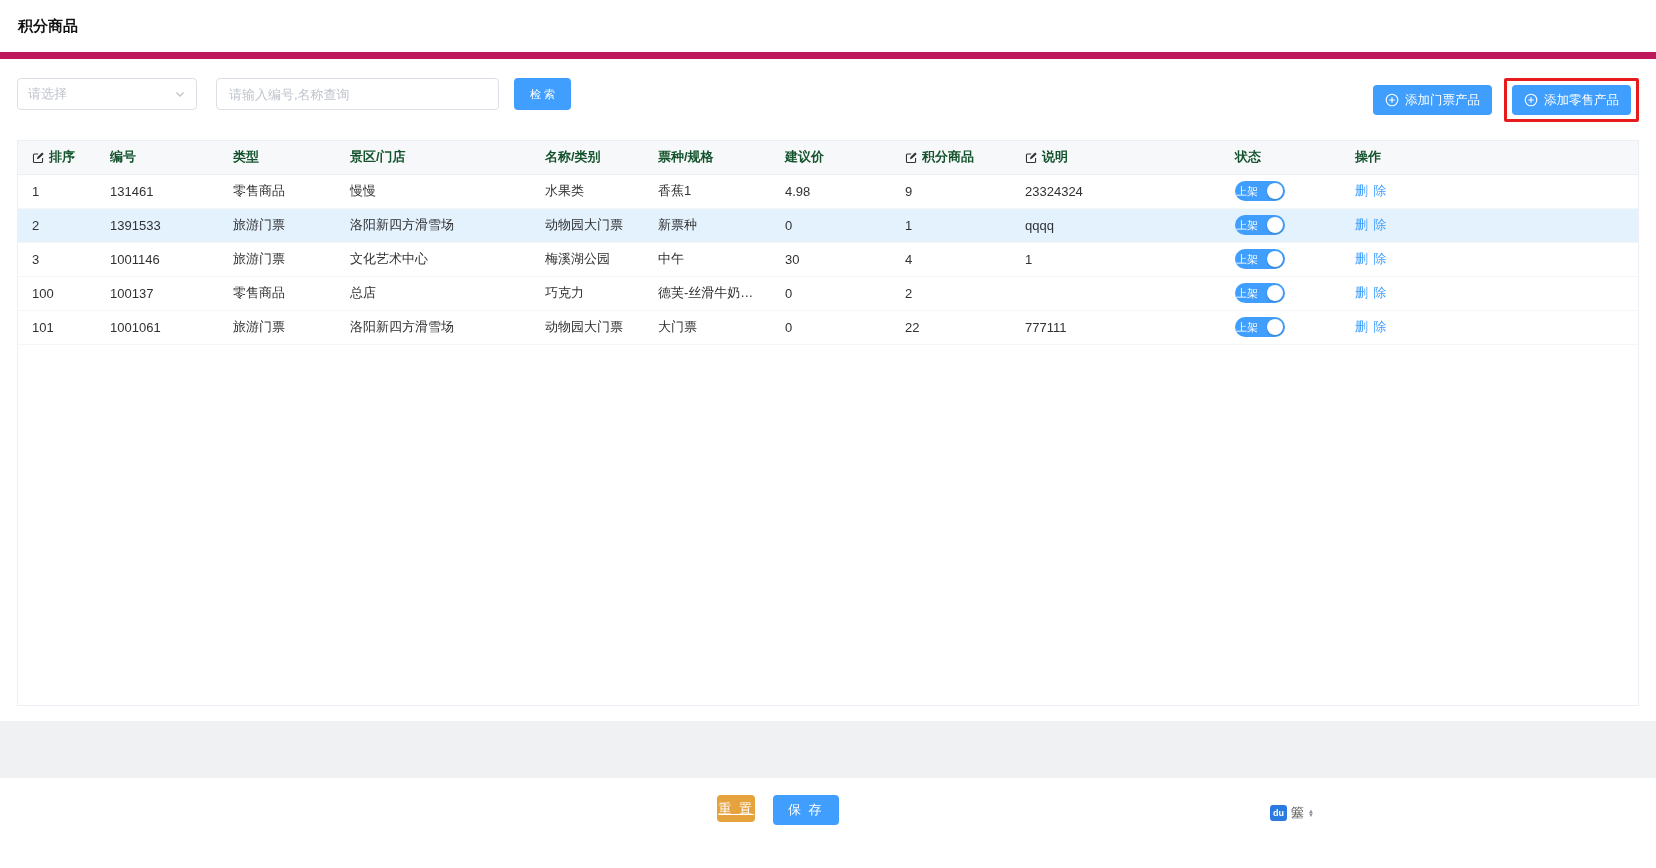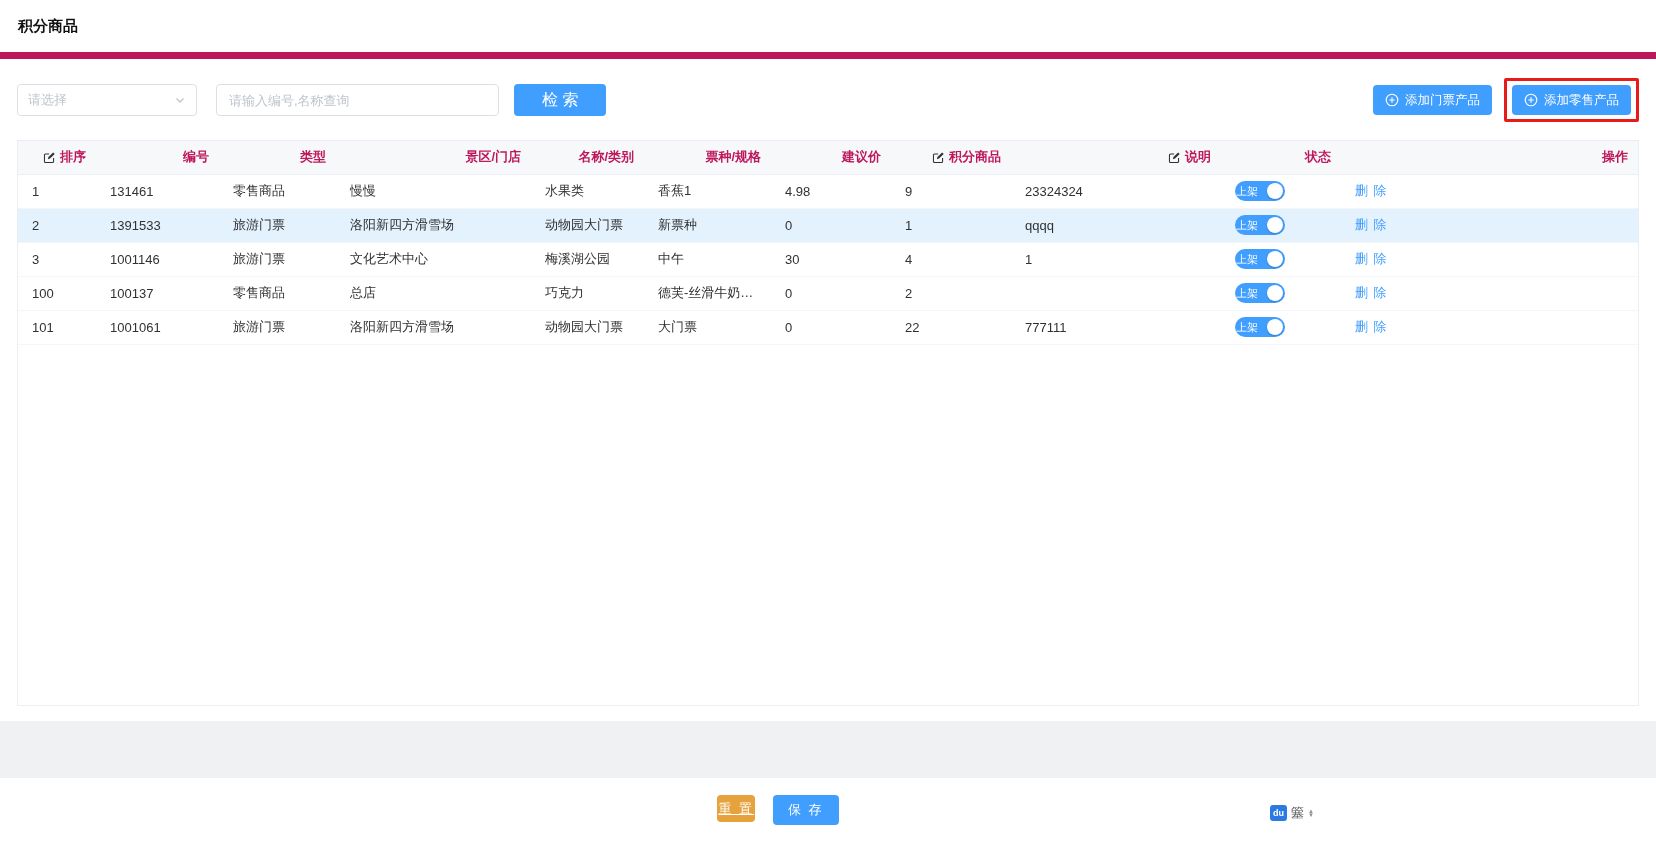--- a/index.html
+++ b/index.html
@@ -6,48 +6,48 @@
   html,body { width:1656px; height:868px; }
   body {
     font-family: "Liberation Sans", "DejaVu Sans", sans-serif;
     background:#fff; color:#303133; font-size:13px; overflow:hidden; position:relative;
   }
   
   .title-bar { padding:17px 18px 16px; border-bottom:7px solid #be185d; }
   .page-title { font-size:15px; font-weight:bold; color:#111; }
 
   
-  .toolbar { display:flex; align-items:center; padding:19px 17px 18px; }
+  .toolbar { display:flex; align-items:flex-start; padding:19px 17px 18px; }
   .select-box {
     width:180px; height:32px; border:1px solid #dcdfe6; border-radius:4px;
     display:flex; align-items:center; justify-content:space-between;
     padding:0 10px; color:#bfc4cc; cursor:pointer; background:#fff;
   }
   .search-input {
     width:283px; height:32px; border:1px solid #dcdfe6; border-radius:4px;
     margin-left:19px; padding:0 12px; font-size:13px; color:#606266;
     font-family:inherit; outline:none;
   }
   .search-input::placeholder { color:#bfc4cc; }
   .btn { border:none; border-radius:4px; cursor:pointer; font-family:inherit; }
   .btn-search {
-    margin-left:15px; height:32px; padding:0 28px; background:#409eff; color:#fff; font-size:16px;
+    margin-left:15px; height:32px; padding:0 16px; background:#409eff; color:#fff; font-size:11px;
   }
   .toolbar-right { margin-left:auto; display:flex; align-items:center; }
   .btn-add {
     height:30px; padding:0 12px; background:#409eff; color:#fff; font-size:12.5px;
     display:inline-flex; align-items:center; gap:6px; border-radius:4px;
   }
   .red-box { border:3px solid #e81b1b; padding:4px 5px; margin-left:12px; border-radius:2px; }
 
   
   .table-wrap { margin:0 17px; border:1px solid #ebeef5; height:566px; overflow:hidden; }
   table { width:100%; border-collapse:collapse; table-layout:fixed; font-size:13px; }
   thead th {
-    background:#f7f8fa; height:33px; text-align:right; font-weight:bold; color:#be185d;
+    background:#f7f8fa; height:33px; text-align:left; font-weight:bold; color:#14532d;
     padding:0 10px 0 14px; border-bottom:1px solid #ebeef5; white-space:nowrap; overflow:hidden;
   }
   .th-inner { display:inline-flex; align-items:center; gap:4px; }
   tbody td {
     height:34px; padding:0 10px 0 14px; color:#303133; white-space:nowrap;
     overflow:hidden; text-overflow:ellipsis; border-bottom:1px solid #f5f6f8;
   }
   tr.row-active td { background:#e4f2fe; }
   .edit-ic { flex:0 0 auto; display:inline-block; vertical-align:-2px; }
 

